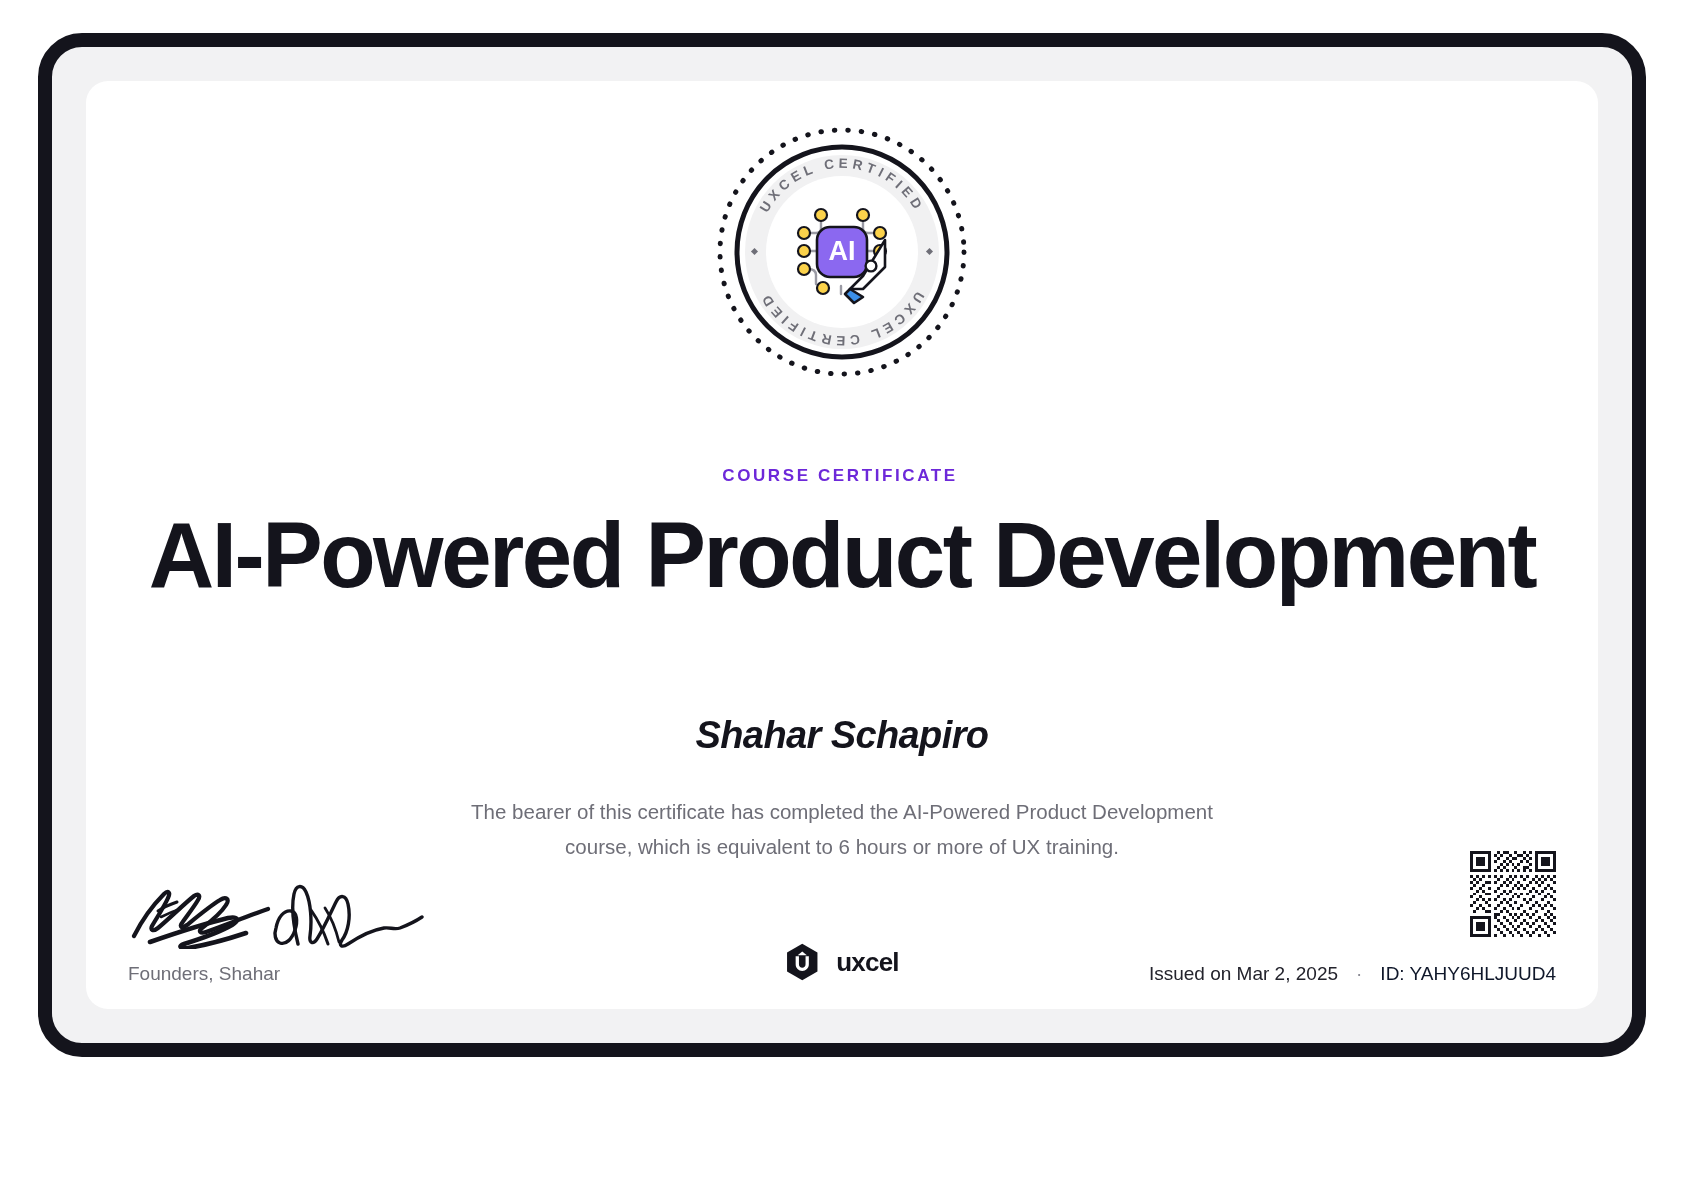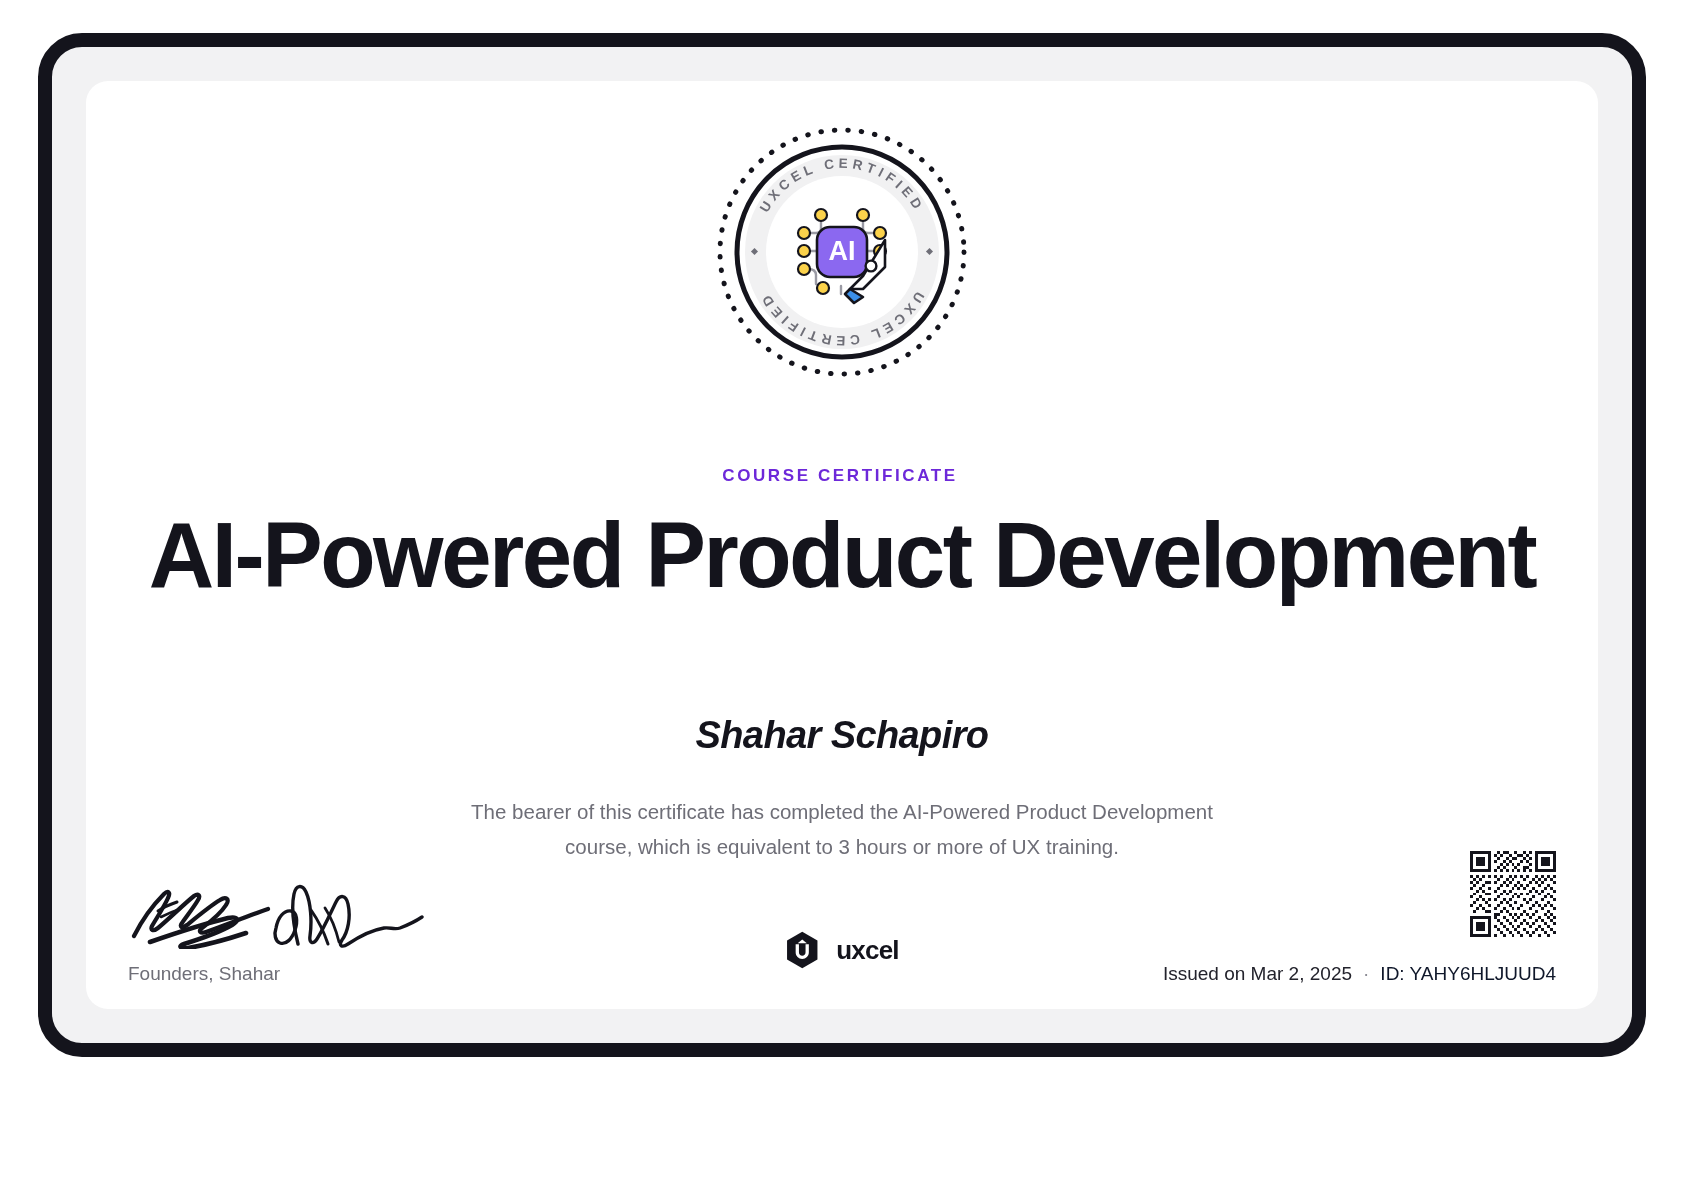--- a/index.html
+++ b/index.html
@@ -125,42 +125,42 @@
     position: absolute;
     left: 42px;
     bottom: 24px;
     font-size: 19px;
     color: #6e6e77;
   }
 
   .brand-mark {
     position: absolute;
     left: 50%;
-    bottom: 40px;
+    bottom: 28px;
     transform: translateX(-50%);
     display: flex;
     align-items: center;
     gap: 17px;
     margin-top: 40px;
   }
   .brand-mark svg { display: block; }
   .brand-word {
     font-size: 26px;
     font-weight: 700;
     letter-spacing: -0.8px;
     color: #14141c;
   }
 
   .issue-meta {
     position: absolute;
     right: 42px;
     bottom: 24px;
     display: flex;
     align-items: center;
-    gap: 11px;
+    gap: 18px;
     white-space: nowrap;
   }
   .issue-date { font-size: 19px; color: #23232c; }
   .meta-dot   { font-size: 19px; color: #8b8b94; }
   .issue-id   { font-size: 19px; color: #0f172a; }
 
   .qr-code {
     position: absolute;
     right: 42px;
     bottom: 72px;
@@ -235,21 +235,21 @@
       </svg>
     </div>
 
     <div class="eyebrow">COURSE CERTIFICATE</div>
 
     <h1 class="cert-title">AI-Powered Product Development</h1>
 
 
     <div class="recipient-name">Shahar Schapiro</div>
 
-    <p class="description">The bearer of this certificate has completed the AI-Powered Product Development course, which is equivalent to 3 hours or more of UX training.</p>
+    <p class="description">The bearer of this certificate has completed the AI-Powered Product Development course, which is equivalent to 6 hours or more of UX training.</p>
 
     <div class="footer">
 
       <div class="signatures">
         <svg viewBox="0 0 300 85" xmlns="http://www.w3.org/2000/svg">
           <g fill="none" stroke="#14141c" stroke-linecap="round" stroke-linejoin="round">
 
             <path d="M6,72 C14,56 26,40 36,30 C40,26 43,28 40,34 C36,43 28,55 24,62
                      C22,66 25,68 30,64 C42,54 56,40 66,32 C70,29 73,31 70,36
                      C66,43 58,53 54,59 C51,63 54,65 59,61 C70,52 82,42 92,36

